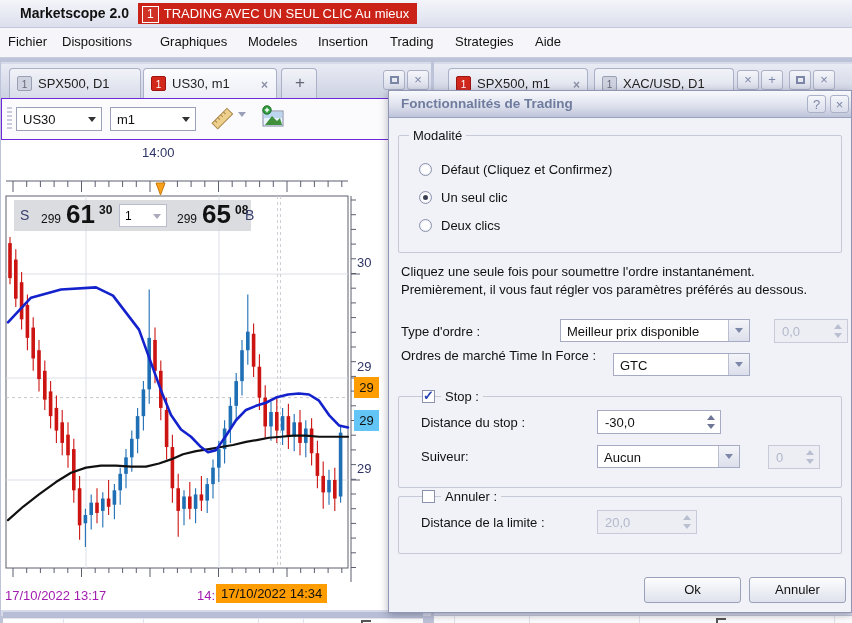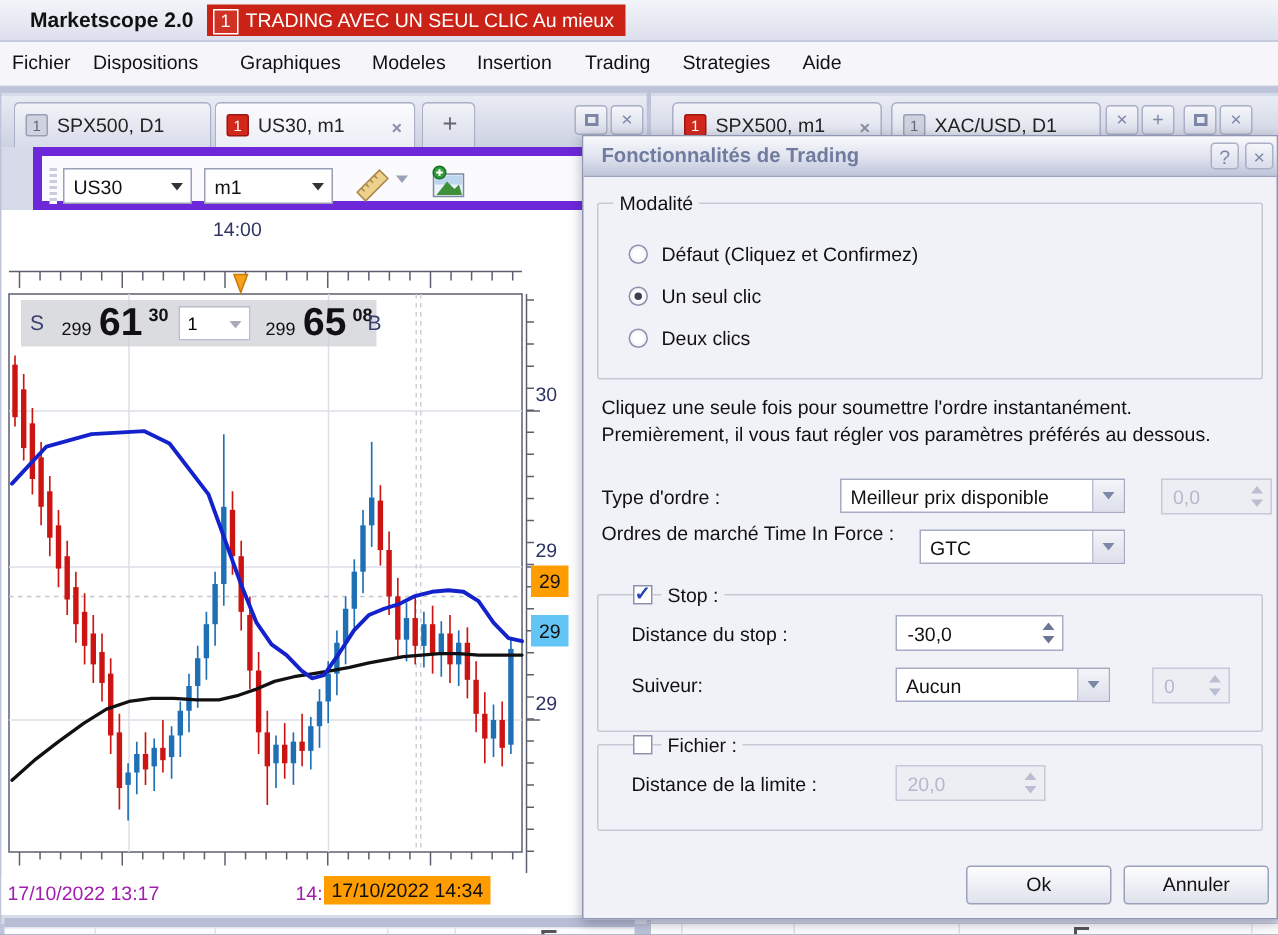--- a/index.html
+++ b/index.html
@@ -23,21 +23,21 @@
   .tab.active{background:linear-gradient(#fcfcfe,#eceef6);}
   .tab .badge{position:absolute;left:7px;top:7px;width:15px;height:15px;font-size:10px;line-height:15px;text-align:center;border-radius:2px;}
   .badge.grey{background:#cfd3df;border:1px solid #9aa0b4;color:#667;}
   .badge.red{background:#d2281c;border:1px solid #9e1410;color:#fff;}
   .tab .lbl{position:absolute;left:28px;top:7px;white-space:nowrap;}
   .tabx{position:absolute;top:9px;font-size:12px;font-weight:bold;color:#8a90a6;}
   .squarebtn{position:absolute;height:20px;border:1px solid #aab0c6;border-radius:3px;background:linear-gradient(#f5f6fa,#d9dcea);color:#7c86a6;font-size:13px;line-height:18px;text-align:center;}
   .maxglyph{display:inline-block;width:9px;height:8px;border:2px solid #7c86a6;margin-top:4px;}
 
   
-  #toolbar{left:3px;top:98px;width:424px;height:42px;background:#fbfbfd;border:6px solid #6d28d9;margin-left:21px;}
+  #toolbar{left:3px;top:98px;width:424px;height:42px;background:#fbfbfd;border:1px solid #6d28d9;}
   .combo{position:absolute;height:24px;background:#fff;border:1px solid #9aa0b8;font-size:13px;color:#111;}
   .combo .val{position:absolute;left:6px;top:4px;}
   .combo .arr{position:absolute;right:5px;top:9px;width:0;height:0;border-left:4px solid transparent;border-right:4px solid transparent;border-top:5px solid #333;}
   .grip{position:absolute;left:5px;top:8px;width:5px;height:24px;background:repeating-linear-gradient(#c9cddd 0 2px,#fbfbfd 2px 4px);}
   .tbtn{position:absolute;top:6px;width:30px;height:28px;}
   .dd-arr{width:0;height:0;border-left:4px solid transparent;border-right:4px solid transparent;border-top:5px solid #9aa0b8;}
 
   
   #chartpane{left:3px;top:140px;width:424px;height:470px;background:#fff;}
   #chart-svg{position:absolute;left:0;top:10px;}
@@ -469,40 +469,40 @@
     <span class="dlglab" style="left:12px;top:257px;width:218px">Ordres de marché Time In Force :</span>
     <div class="dcombo" style="left:224px;top:262px;width:137px">
       <span class="val">GTC</span>
         <span class="btn"></span>
     </div>
 
     <div class="groupbox" style="left:9px;top:305px;width:444px;height:92px">
       <span class="checkbox checked" style="left:23px;top:-7px;background:#fff"></span>
       <span class="grouplegend" style="left:42px">Stop :</span>
       <span class="dlglab" style="left:22px;top:18px">Distance du stop :</span>
-      <div class="spin" style="left:198px;top:13px;width:112px">
+      <div class="spin" style="left:198px;top:13px;width:124px">
         <span class="val">-30,0</span>
         <span class="up"></span>
           <span class="dn"></span>
       </div>
       <span class="dlglab" style="left:22px;top:52px">Suiveur:</span>
       <div class="dcombo" style="left:198px;top:48px;width:143px">
         <span class="val">Aucun</span>
           <span class="btn"></span>
       </div>
       <div class="spin disabled" style="left:369px;top:48px;width:52px">
         <span class="val">0</span>
         <span class="up"></span>
           <span class="dn"></span>
       </div>
     </div>
 
     <div class="groupbox" style="left:9px;top:405px;width:444px;height:58px">
       <span class="checkbox" style="left:23px;top:-7px"></span>
-      <span class="grouplegend" style="left:42px">Fichier :</span>
+      <span class="grouplegend" style="left:42px">Annuler :</span>
       <span class="dlglab" style="left:22px;top:18px">Distance de la limite :</span>
       <div class="spin disabled" style="left:198px;top:13px;width:100px">
         <span class="val">20,0</span>
         <span class="up"></span>
           <span class="dn"></span>
       </div>
     </div>
 
     <div class="pushbtn" style="left:360px;top:486px">Annuler</div>
     <div class="pushbtn" style="left:255px;top:486px">Ok</div>

